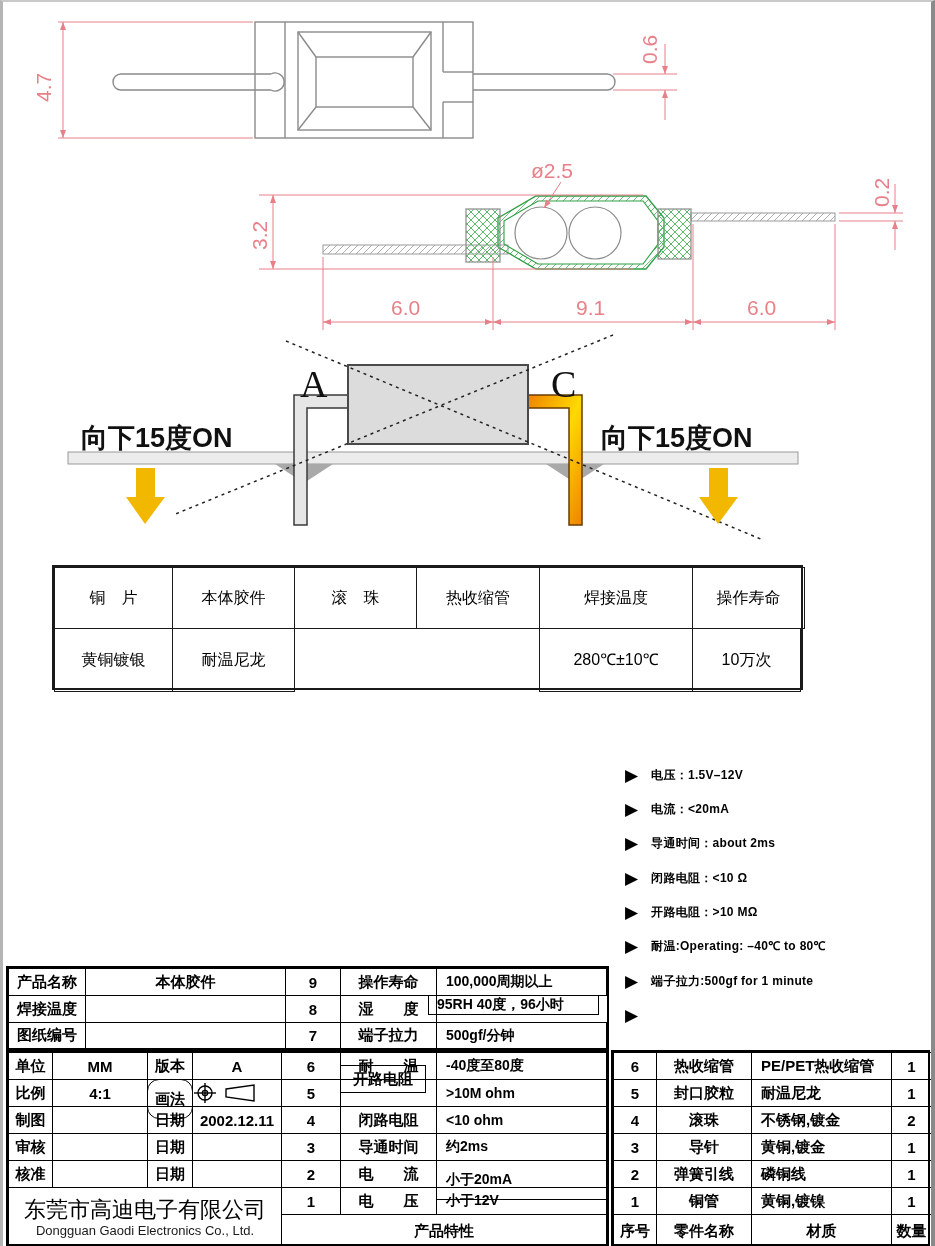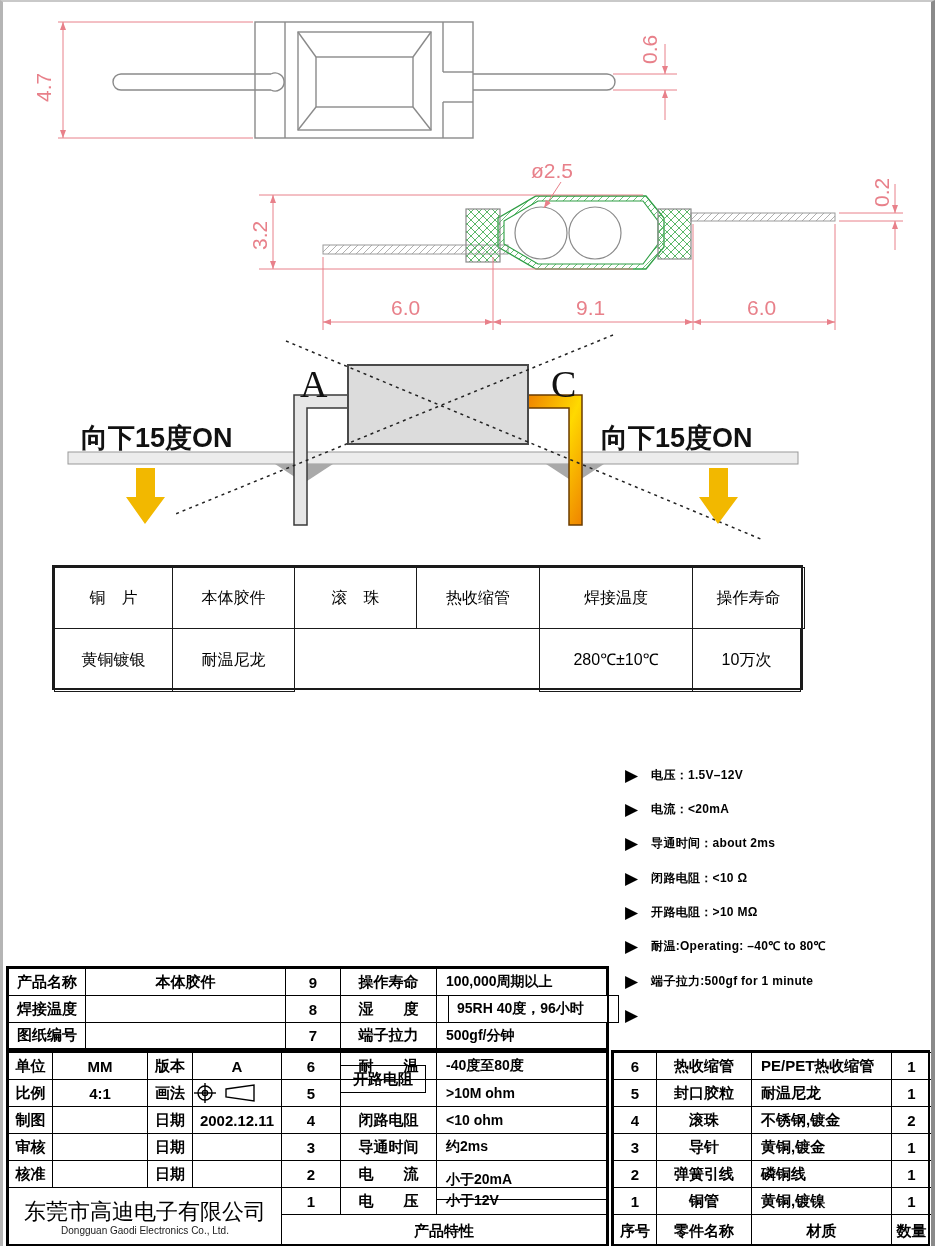--- a/index.html
+++ b/index.html
@@ -14,21 +14,21 @@
 
   .tbl{position:absolute;box-sizing:border-box;border:2px solid #000;background:#fff;}
   .cell{position:absolute;box-sizing:border-box;border:1px solid #000;display:flex;
         align-items:center;justify-content:center;font-weight:bold;font-size:15px;color:#000;
         overflow:hidden;white-space:nowrap;}
   .cell.left{justify-content:flex-start;padding-left:9px;}
   .cell.sm{font-size:14px;}
   .mat .cell{border:1px solid #1a1a1a;font-weight:normal;font-size:16px;white-space:pre-line;
              text-align:center;line-height:1.35;}
   .company-cn{font-size:22px;font-weight:normal;line-height:1.15;}
-  .company-en{font-size:10px;font-weight:normal;color:#1a1a1a;}
+  .company-en{font-size:13px;font-weight:normal;color:#1a1a1a;}
   .bullet{position:absolute;left:622px;height:24px;display:flex;align-items:center;gap:13px;}
   .bullet .tri{font-size:17px;color:#000;line-height:1;}
   .bullet .btxt{font-size:12px;font-weight:bold;color:#000;letter-spacing:.3px;white-space:nowrap;}
 </style>
 </head>
 <body>
 
 <div id="sheet">
 
   <svg style="top:0" width="935" height="150" viewBox="0 0 935 150">
@@ -195,41 +195,41 @@
   <div class="tbl" style="left:3px;top:964px;width:603px;height:85px;">
     <div class="cell" style="left:0;top:0;width:78px;height:28px;">产品名称</div>
     <div class="cell" style="left:77px;top:0;width:201px;height:28px;">本体胶件</div>
     <div class="cell" style="left:277px;top:0;width:56px;height:28px;">9</div>
     <div class="cell" style="left:332px;top:0;width:97px;height:28px;">操作寿命</div>
     <div class="cell left sm" style="left:428px;top:0;width:171px;height:28px;">100,000周期以上</div>
     <div class="cell" style="left:0;top:27px;width:78px;height:28px;">焊接温度</div>
     <div class="cell" style="left:77px;top:27px;width:201px;height:28px;"></div>
     <div class="cell" style="left:277px;top:27px;width:56px;height:28px;">8</div>
     <div class="cell" style="left:332px;top:27px;width:97px;height:28px;">湿　　度</div>
-    <div class="cell left sm" style="left:440px;top:27px;width:171px;height:28px;padding-left:8px;">95RH 40度，96小时</div>
+    <div class="cell left sm" style="left:420px;top:27px;width:171px;height:20px;padding-left:8px;">95RH 40度，96小时</div>
     <div class="cell" style="left:0;top:54px;width:78px;height:27px;">图纸编号</div>
     <div class="cell" style="left:77px;top:54px;width:201px;height:27px;"></div>
     <div class="cell" style="left:277px;top:54px;width:56px;height:27px;">7</div>
     <div class="cell" style="left:332px;top:54px;width:97px;height:27px;">端子拉力</div>
     <div class="cell left sm" style="left:428px;top:54px;width:171px;height:27px;">500gf/分钟</div>
   </div>
 
   <div class="tbl" style="left:3px;top:1048px;width:603px;height:196px;">
 
     <div class="cell" style="left:0;top:0;width:45px;height:28px;">单位</div>
     <div class="cell" style="left:44px;top:0;width:96px;height:28px;">MM</div>
     <div class="cell" style="left:139px;top:0;width:46px;height:28px;">版本</div>
     <div class="cell" style="left:184px;top:0;width:90px;height:28px;">A</div>
     <div class="cell" style="left:273px;top:0;width:60px;height:28px;">6</div>
     <div class="cell" style="left:332px;top:0;width:97px;height:28px;">耐　　温</div>
     <div class="cell left sm" style="left:428px;top:0;width:171px;height:28px;">-40度至80度</div>
 
     <div class="cell" style="left:0;top:27px;width:45px;height:28px;">比例</div>
     <div class="cell" style="left:44px;top:27px;width:96px;height:28px;">4:1</div>
-    <div class="cell" style="left:139px;top:27px;width:46px;height:28px;">画法</div>
+    <div class="cell" style="left:139px;top:27px;width:46px;height:40px;border-radius:12px;">画法</div>
     <div class="cell" style="left:184px;top:27px;width:90px;height:28px;">
       <svg width="64" height="20" viewBox="0 0 64 20">
         <g stroke="#000" stroke-width="1.4" fill="none">
           <circle cx="12" cy="10" r="7"></circle>
           <circle cx="12" cy="10" r="2.6"></circle>
           <line x1="1" y1="10" x2="23" y2="10"></line>
           <line x1="12" y1="-1" x2="12" y2="21"></line>
           <polygon points="33,6 61,2 61,18 33,14"></polygon>
         </g>
       </svg>

